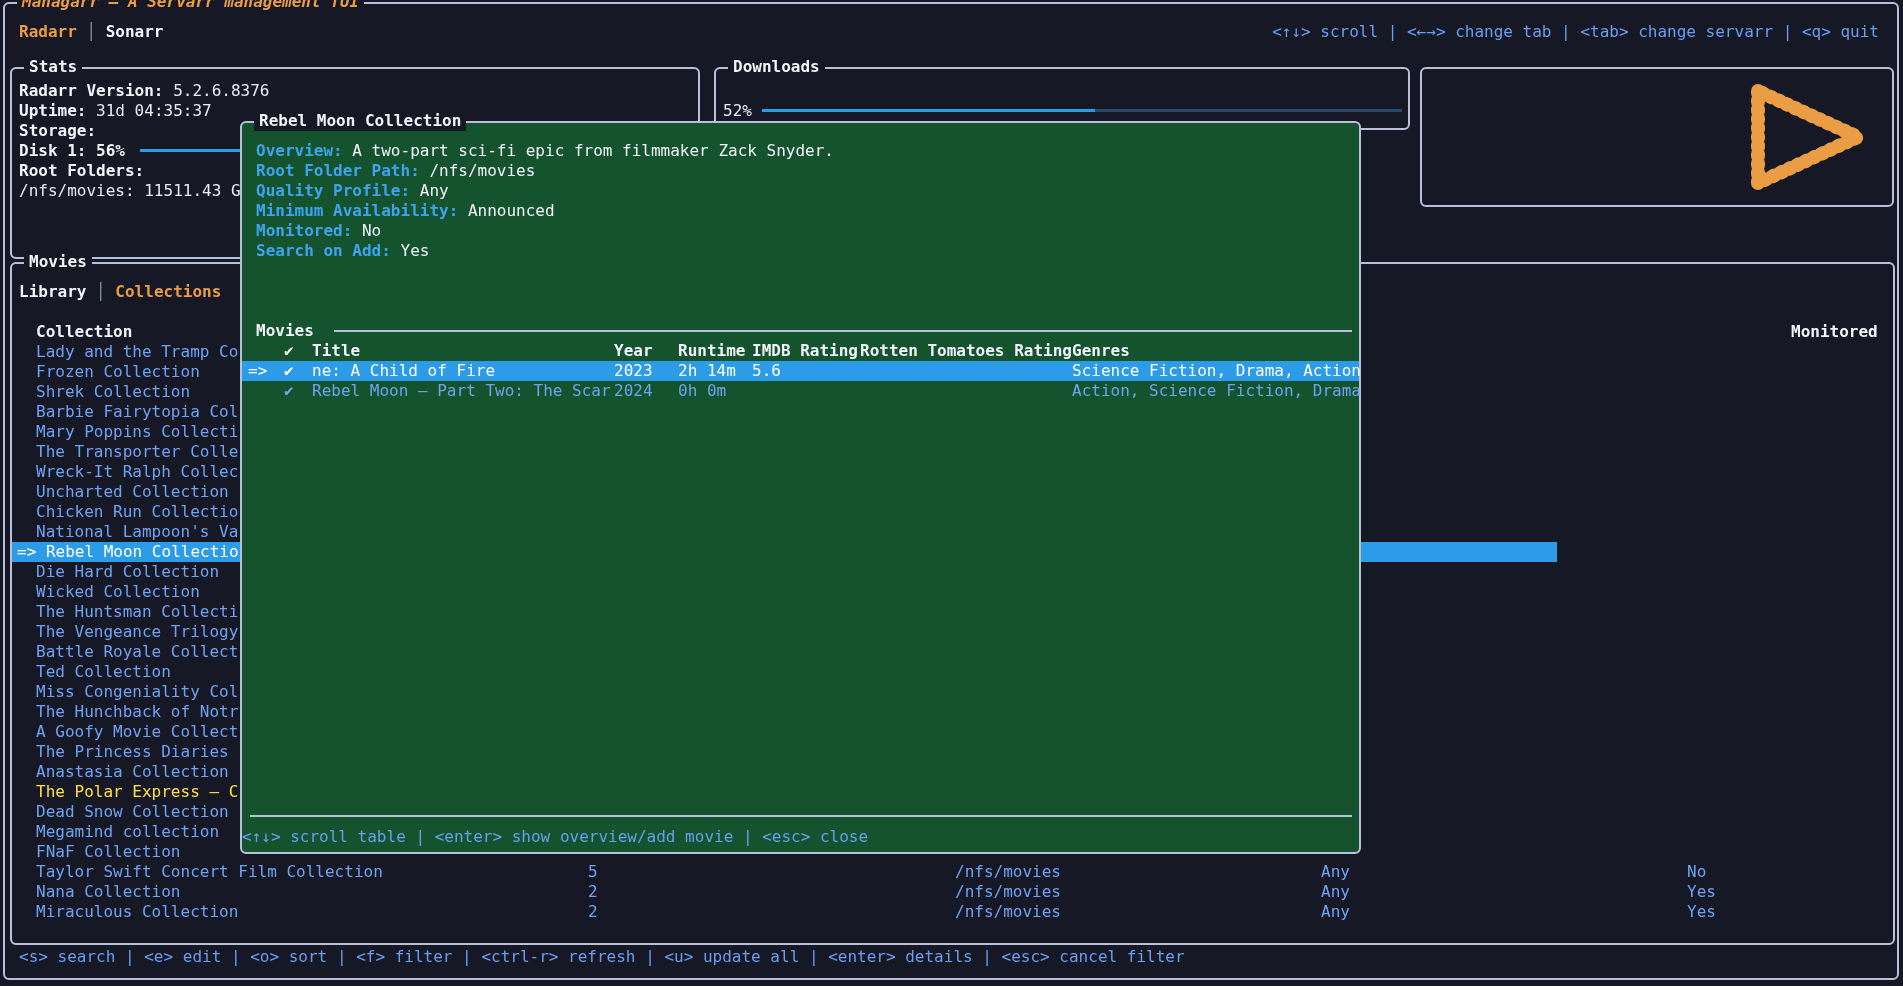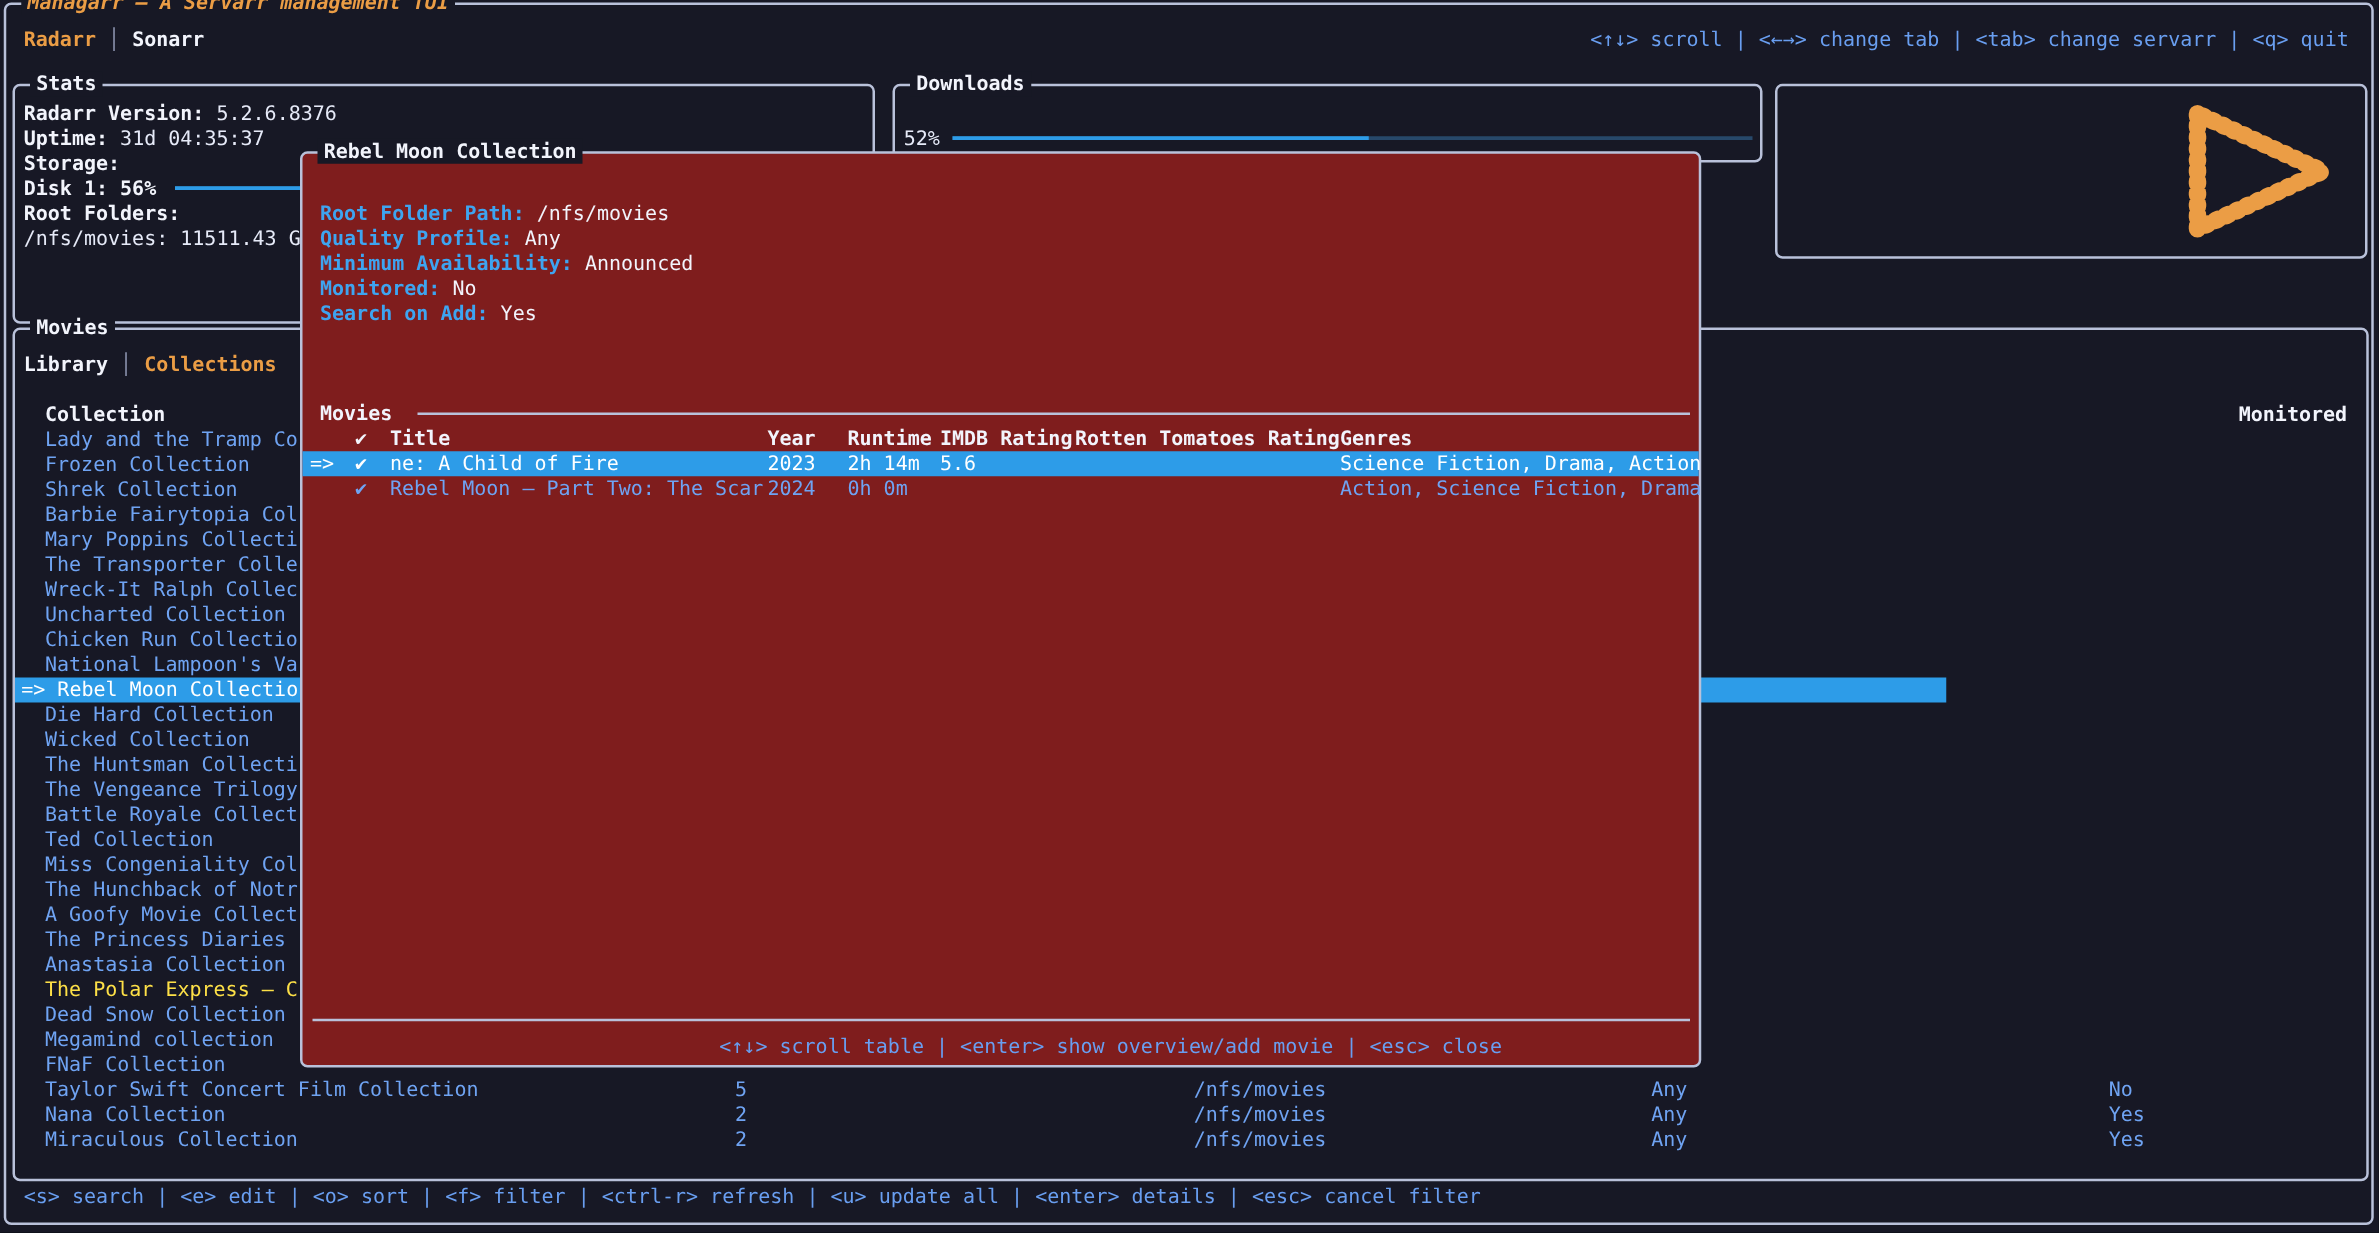--- a/index.html
+++ b/index.html
@@ -1,20 +1,20 @@
 <!DOCTYPE html>
 <html><head>
 <meta charset="utf-8">
 <style>
   html,body{margin:0;padding:0;background:#0d0e16;}
   #screen{position:relative;width:1903px;height:986px;background:#171825;overflow:hidden;
           font-family:"DejaVu Sans Mono","Liberation Mono",monospace;font-size:16px;line-height:20px;color:#e6eaf8;}
   .abs{position:absolute;white-space:nowrap;}
   .panel{position:absolute;border:2px solid #b9c1da;border-radius:6px;box-sizing:border-box;background:transparent;}
-  .modal{background:#7f1d1d;z-index:10;}
+  .modal{background:#14532d;z-index:10;}
   .ptitle{position:absolute;top:-12px;left:12px;background:#171825;padding:0 5px;white-space:nowrap;}
   .b{font-weight:bold;}
   .it{font-style:italic;}
   .white{color:#f2f4fc;}
   .orange{color:#eb9d45;}
   .blue{color:#699ef0;}
   .div-bar{color:#8a92ad;}
   .hline{height:2px;background:#b9c1da;}
 </style>
 </head>
@@ -103,21 +103,22 @@
       <div class="abs" style="left: 955px; top: 902px; color: rgb(111, 163, 242); z-index: 2;">/nfs/movies</div>
       <div class="abs" style="left: 1321px; top: 902px; color: rgb(111, 163, 242); z-index: 2;">Any</div>
       <div class="abs" style="left: 1687px; top: 902px; color: rgb(111, 163, 242); z-index: 2;">Yes</div>
     </div>
 
   <div class="panel modal" id="collection-modal" style="left:240px;top:121px;width:1121px;height:733px">
     <span class="ptitle b white">Rebel Moon Collection</span>
     <div class="abs b white" style="left:14px;top:198px">Movies</div>
     <div class="abs hline" style="left:92px;top:207px;width:1018px"></div>
     <div class="abs hline" style="left:8px;top:692px;width:1102px"></div>
-    <div class="abs blue" style="left:0;top:704px;width:1293px;text-align:center">&lt;↑↓&gt; scroll table | &lt;enter&gt; show overview/add movie | &lt;esc&gt; close</div>
+    <div class="abs blue" style="left:0;top:704px;width:1293px;text-align:left">&lt;↑↓&gt; scroll table | &lt;enter&gt; show overview/add movie | &lt;esc&gt; close</div>
+  <div class="abs" style="left: 14px; top: 18px;"><span style="color: rgb(62, 164, 240); font-weight: bold;">Overview:</span><span class="white"> A two-part sci-fi epic from filmmaker Zack Snyder.</span></div>
       <div class="abs" style="left: 14px; top: 38px;"><span style="color: rgb(62, 164, 240); font-weight: bold;">Root Folder Path:</span><span class="white"> /nfs/movies</span></div>
       <div class="abs" style="left: 14px; top: 58px;"><span style="color: rgb(62, 164, 240); font-weight: bold;">Quality Profile:</span><span class="white"> Any</span></div>
       <div class="abs" style="left: 14px; top: 78px;"><span style="color: rgb(62, 164, 240); font-weight: bold;">Minimum Availability:</span><span class="white"> Announced</span></div>
       <div class="abs" style="left: 14px; top: 98px;"><span style="color: rgb(62, 164, 240); font-weight: bold;">Monitored:</span><span class="white"> No</span></div>
       <div class="abs" style="left: 14px; top: 118px;"><span style="color: rgb(62, 164, 240); font-weight: bold;">Search on Add:</span><span class="white"> Yes</span></div>
       <div class="abs" style="left: 42px; top: 218px; font-weight: bold; color: rgb(242, 244, 252);">✔</div>
       <div class="abs" style="left: 70px; top: 218px; font-weight: bold; color: rgb(242, 244, 252);">Title</div>
       <div class="abs" style="left: 372px; top: 218px; font-weight: bold; color: rgb(242, 244, 252); text-align: right;">Year</div>
       <div class="abs" style="left: 436px; top: 218px; font-weight: bold; color: rgb(242, 244, 252);">Runtime</div>
       <div class="abs" style="left: 510px; top: 218px; font-weight: bold; color: rgb(242, 244, 252);">IMDB Rating</div>

